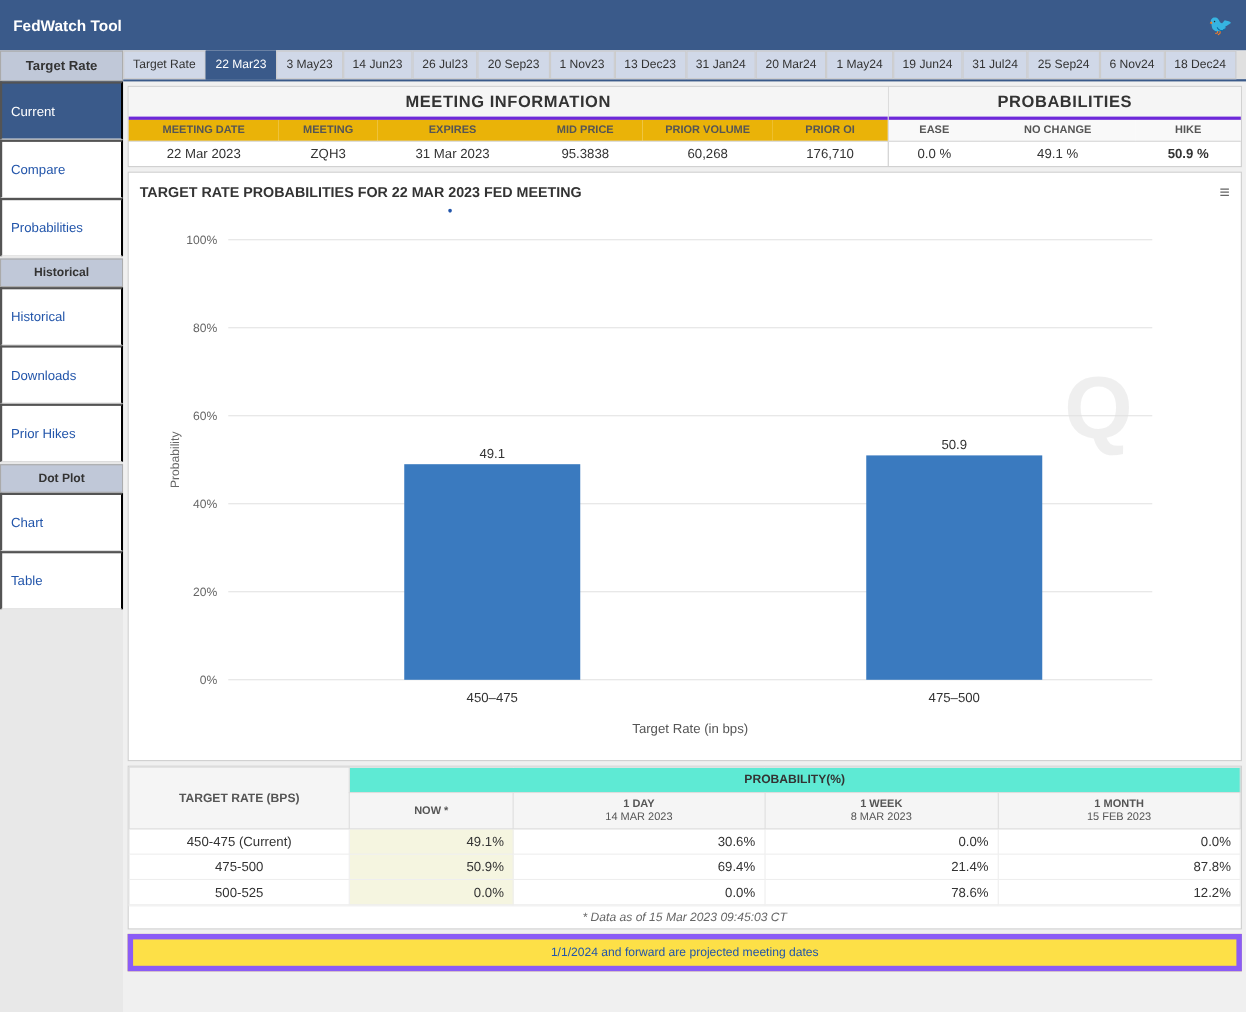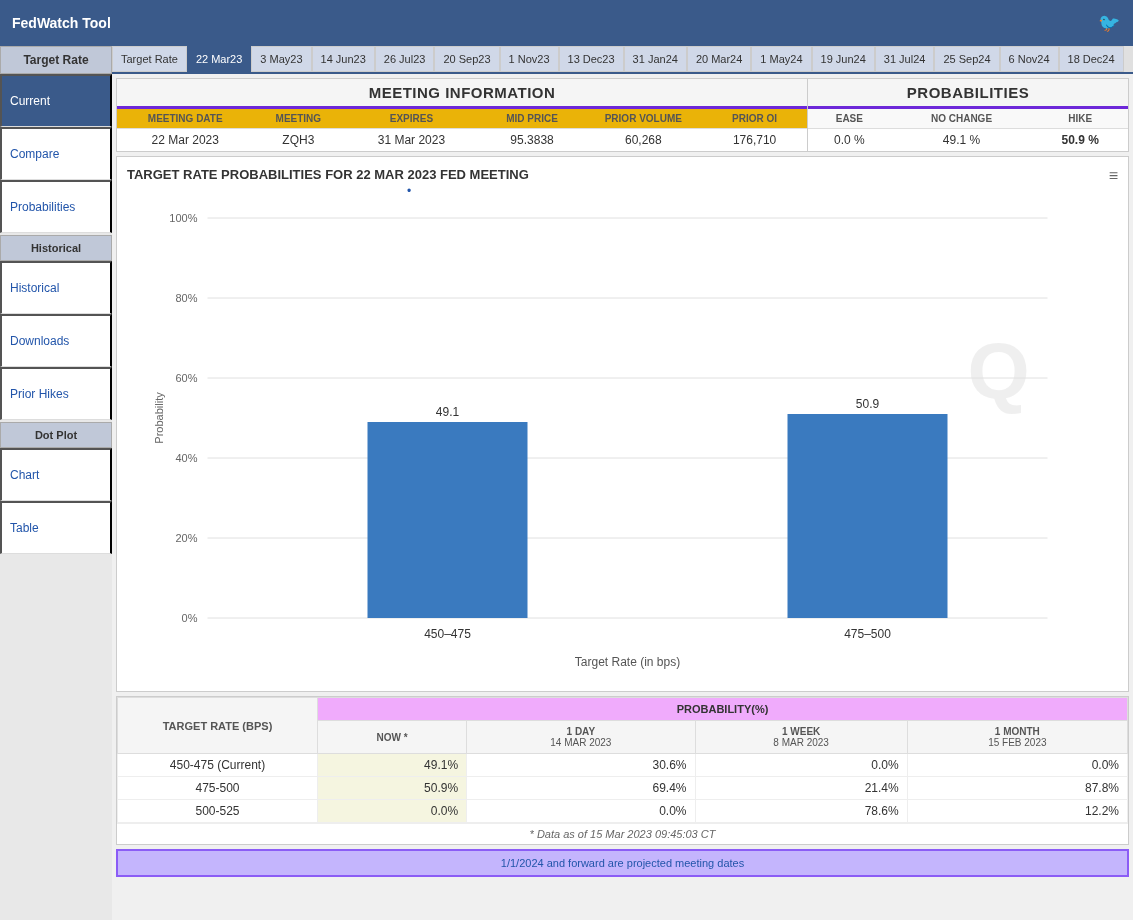--- a/index.html
+++ b/index.html
@@ -225,22 +225,22 @@
       text-align: center;
       padding: 4px;
       border-top: 1px solid #eee;
       font-style: italic;
     }
     .footer-note {
       font-size: 11px;
       color: #2255aa;
       text-align: center;
       padding: 6px;
-      background: #c4b5fd;
-      border: 2px solid #8b5cf6;
+      background: #fde047;
+      border: 5px solid #8b5cf6;
       margin: 4px;
     }
   </style>
 </head>
 <body>
 
 <div class="app-header">
   <span class="title">FedWatch Tool</span>
   <span class="twitter-icon">🐦</span>
 </div>
@@ -367,21 +367,21 @@
 
         <text x="480" y="468" text-anchor="middle" font-size="12" fill="#555">Target Rate (in bps)</text>
       </svg>
     </div>
 
     <div class="bottom-table-section">
       <table class="bottom-table">
         <thead>
           <tr class="prob-header-row">
             <th rowspan="2" style="text-align:center; vertical-align:middle; width:200px; background:#f5f5f5; color:#555;">TARGET RATE (BPS)</th>
-            <th colspan="4" style="background:#f0abfc; color:#333; border-bottom:1px solid #ddd;">PROBABILITY(%)</th>
+            <th colspan="4" style="background:#5eead4; color:#333; border-bottom:1px solid #ddd;">PROBABILITY(%)</th>
           </tr>
           <tr>
             <th>NOW *</th>
             <th>1 DAY<br><span style="font-weight:normal;font-size:10px">14 MAR 2023</span></th>
             <th>1 WEEK<br><span style="font-weight:normal;font-size:10px">8 MAR 2023</span></th>
             <th>1 MONTH<br><span style="font-weight:normal;font-size:10px">15 FEB 2023</span></th>
           </tr>
         </thead>
         <tbody>
           <tr>

